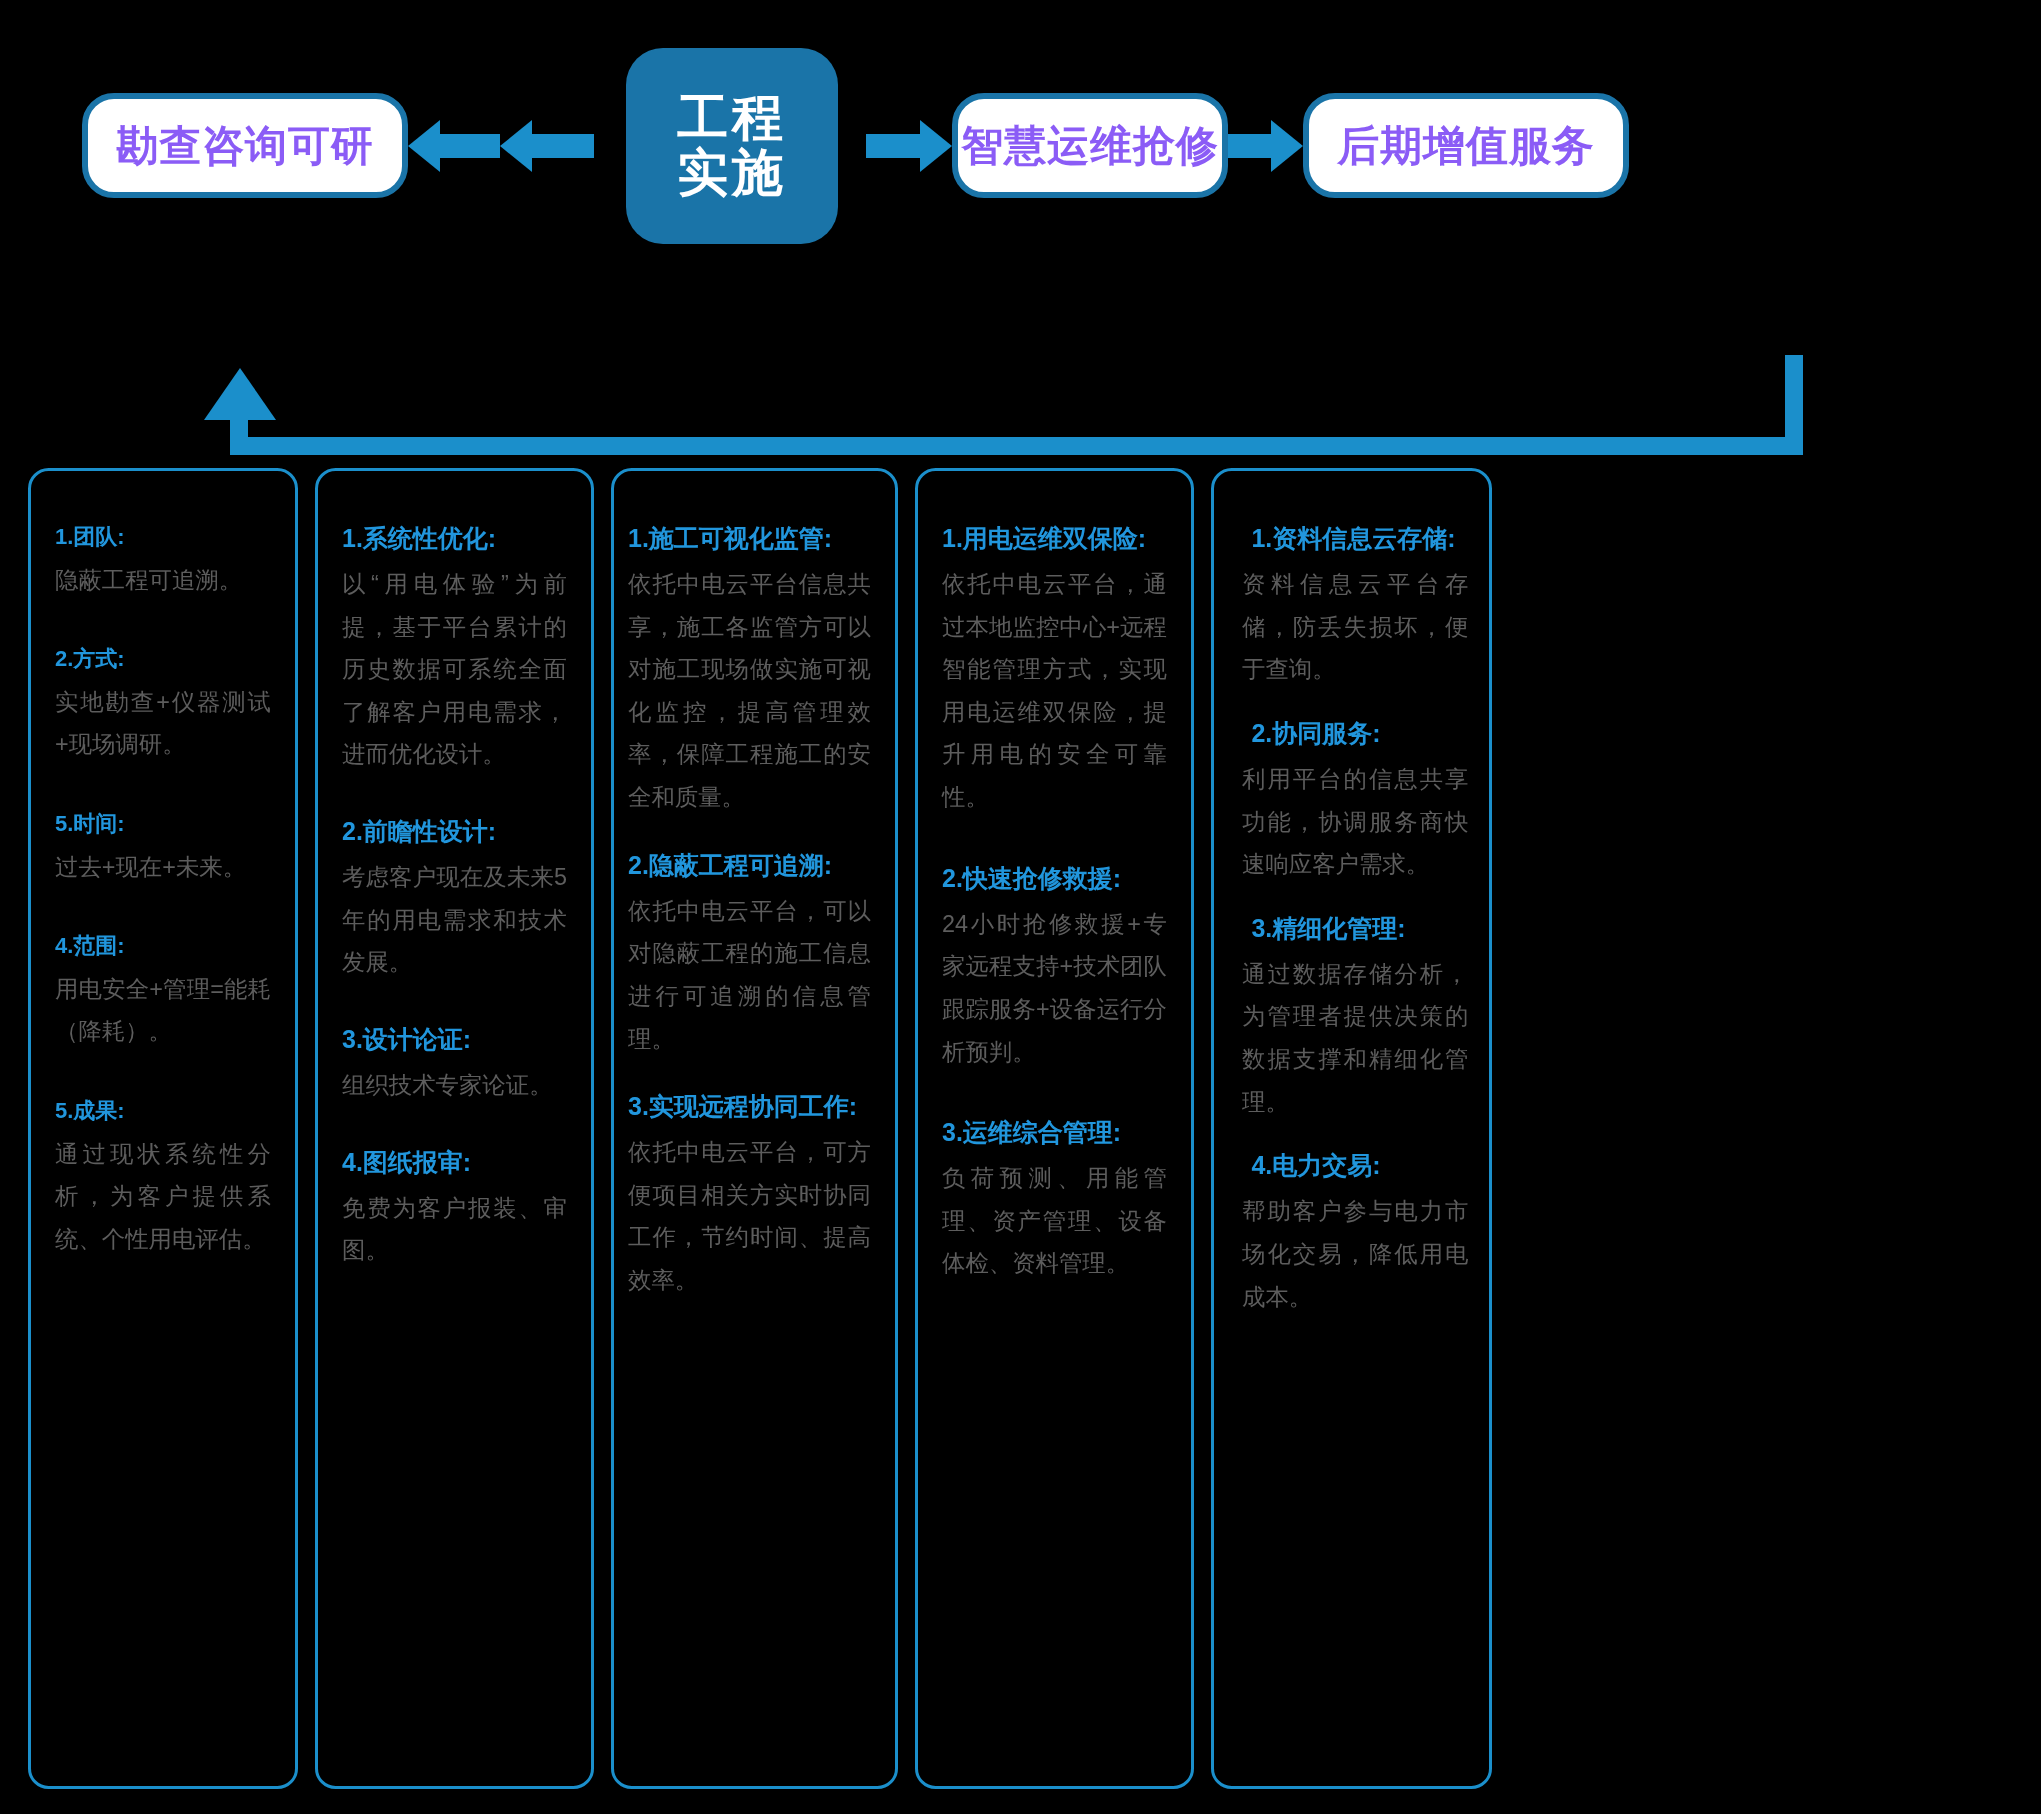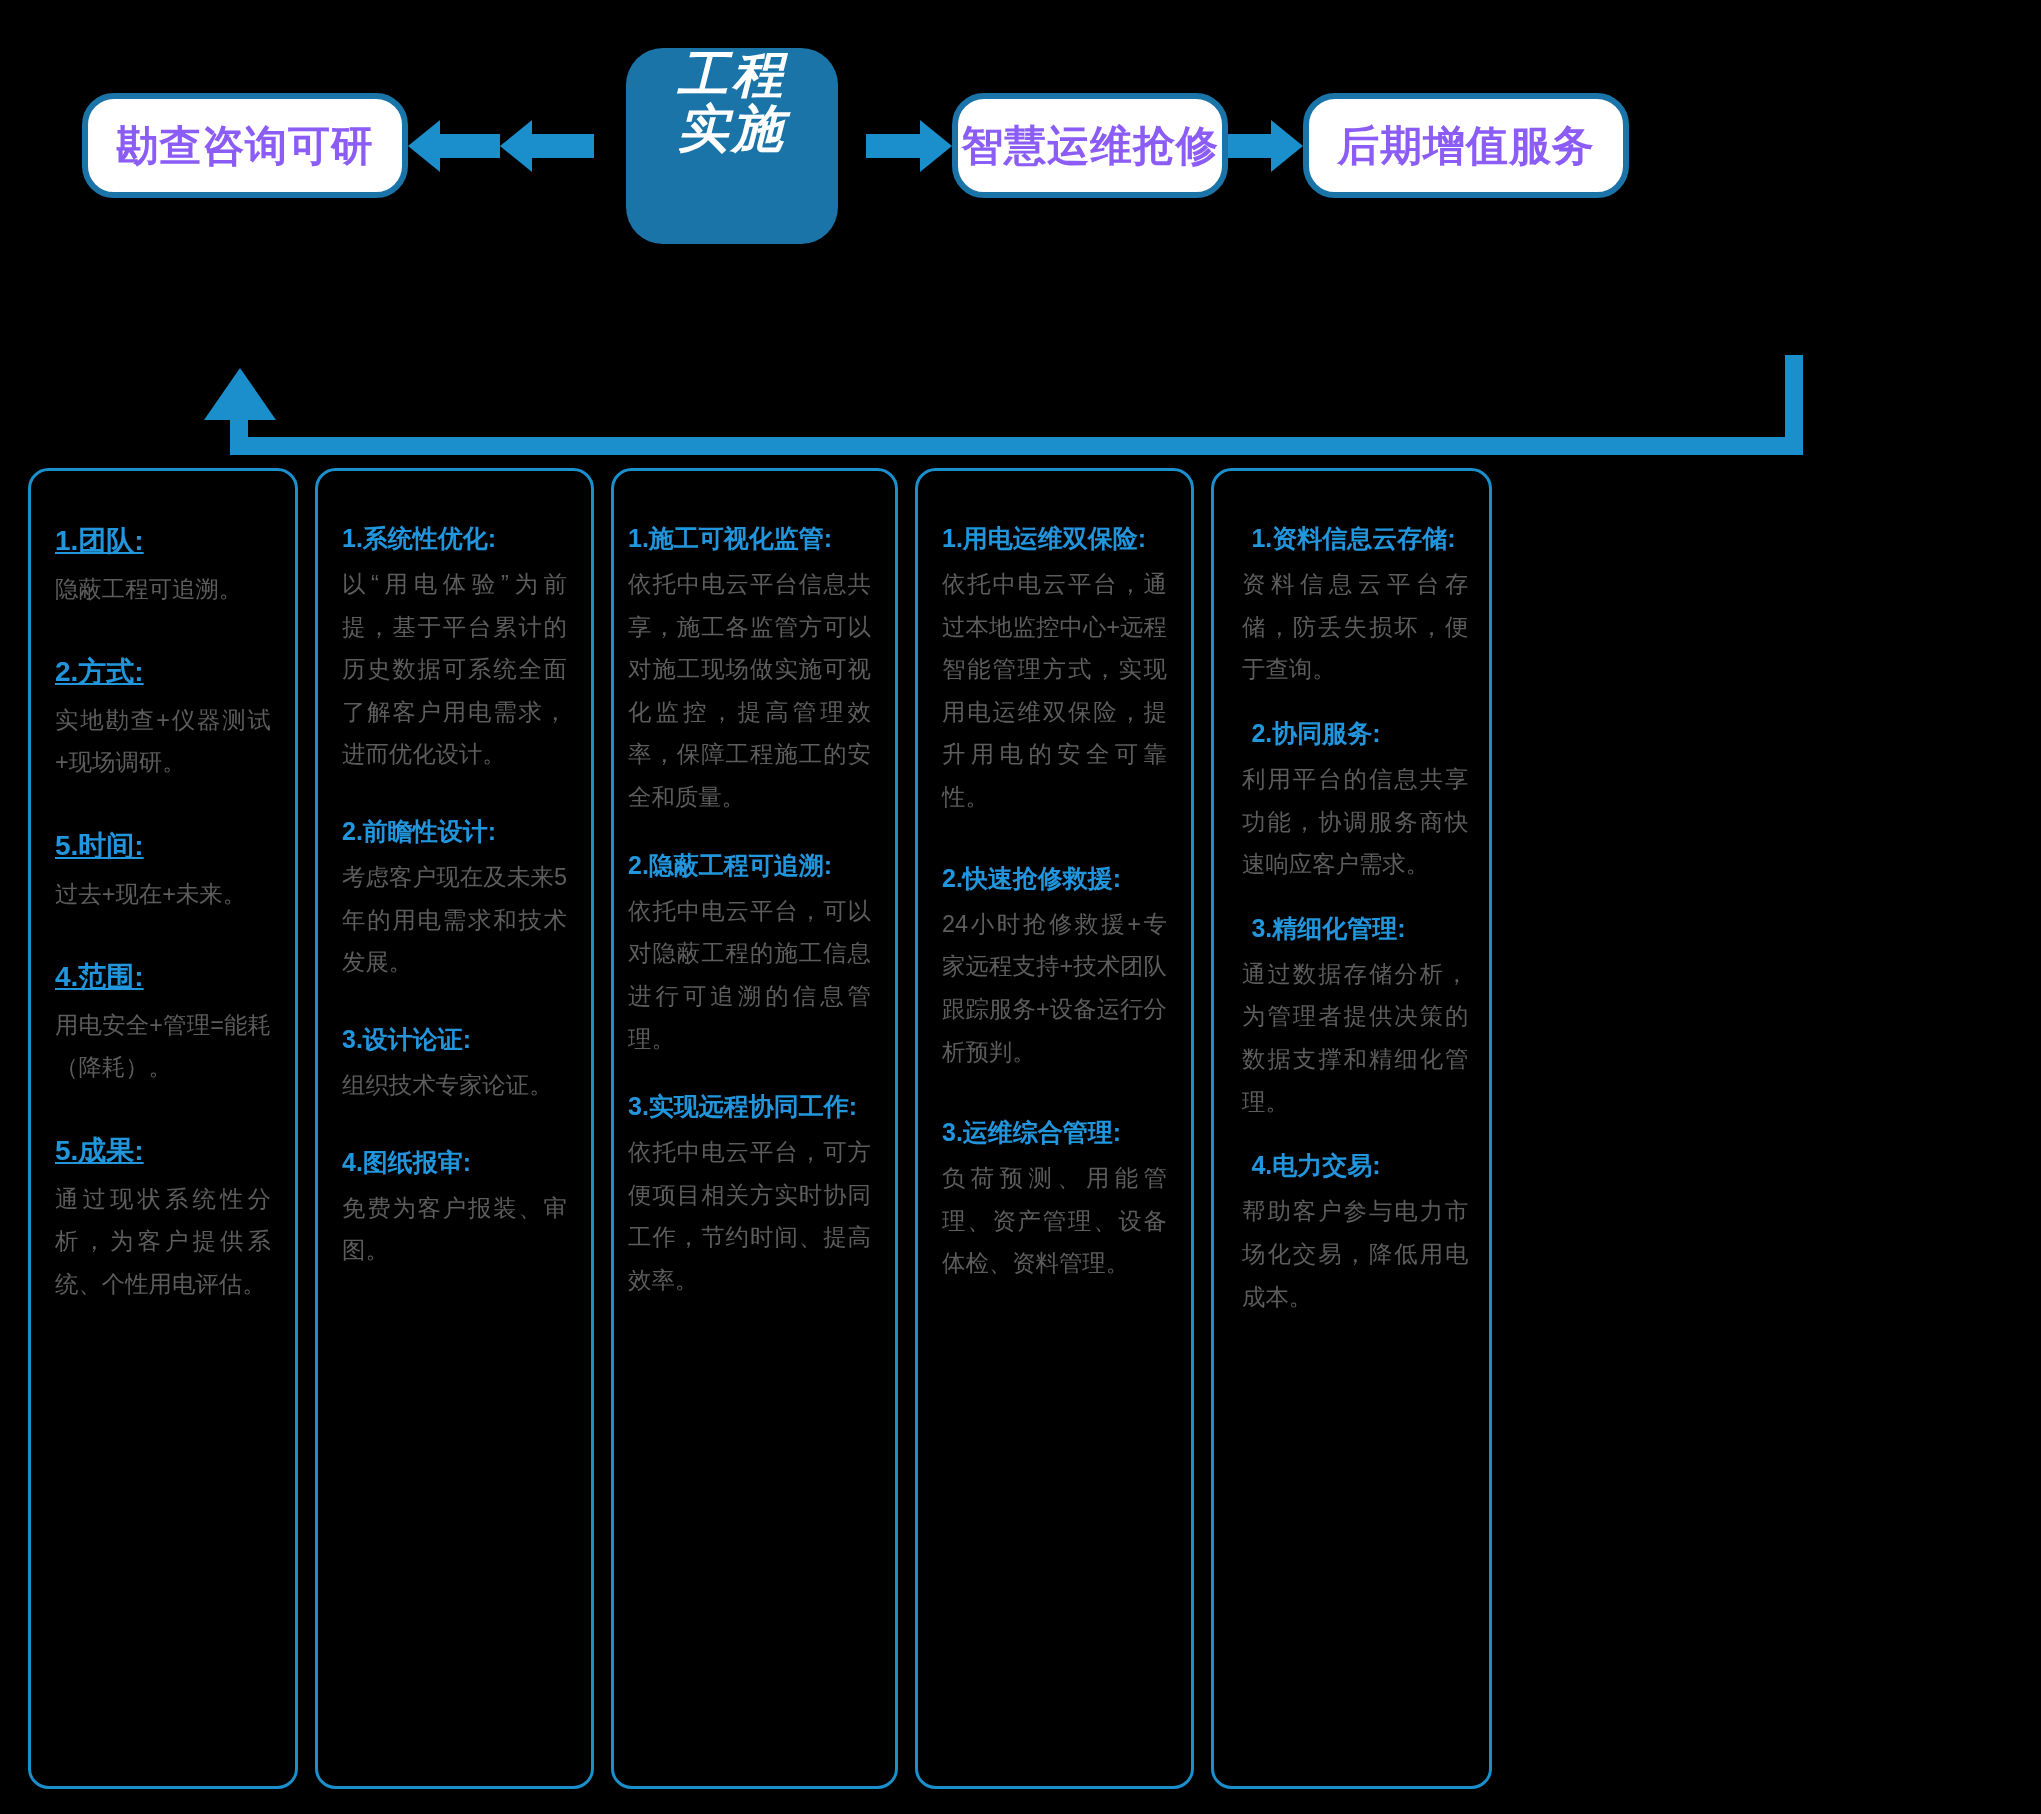--- a/index.html
+++ b/index.html
@@ -44,23 +44,22 @@
   .flow-node.n5 { width: 326px; }
 
   .flow-center {
     flex: 0 0 auto;
     width: 212px; height: 196px;
     background: #1a74a8;
     border-radius: 37px;
     display: flex;
     flex-direction: column;
     align-items: center;
-    justify-content: flex-start;
+    justify-content: center;
     line-height: 1.06;
-    font-style: italic;
   }
   .flow-center .lbl {
     color: #ffffff;
     font-size: 51px;
     font-weight: 700;
     letter-spacing: 3.7px;
     white-space: nowrap;
   }
 
   
@@ -128,21 +127,21 @@
   .item .bd {
     color: #5d5d5d;
     font-size: 23.4px;
     line-height: 1.82;
     text-align: justify;
     text-justify: inter-ideograph;
   }
 
   
   .card.c1 .item { margin-bottom: 41px; }
-  .card.c1 .hd { font-size: 28px; text-decoration: underline; }
+  .card.c1 .hd { font-size: 22px; }
   .card.c2 .item { margin-bottom: 37px; }
   .card.c3 .item { margin-bottom: 28px; }
   .card.c4 .item { margin-bottom: 41px; }
   .card.c5 .item { margin-bottom: 24px; }
   .card.c5 { padding-left: 28px; padding-right: 20.6px; }
   .card.c5 .hd { text-indent: 9.4px; }
 </style>
 </head>
 <body>
 

